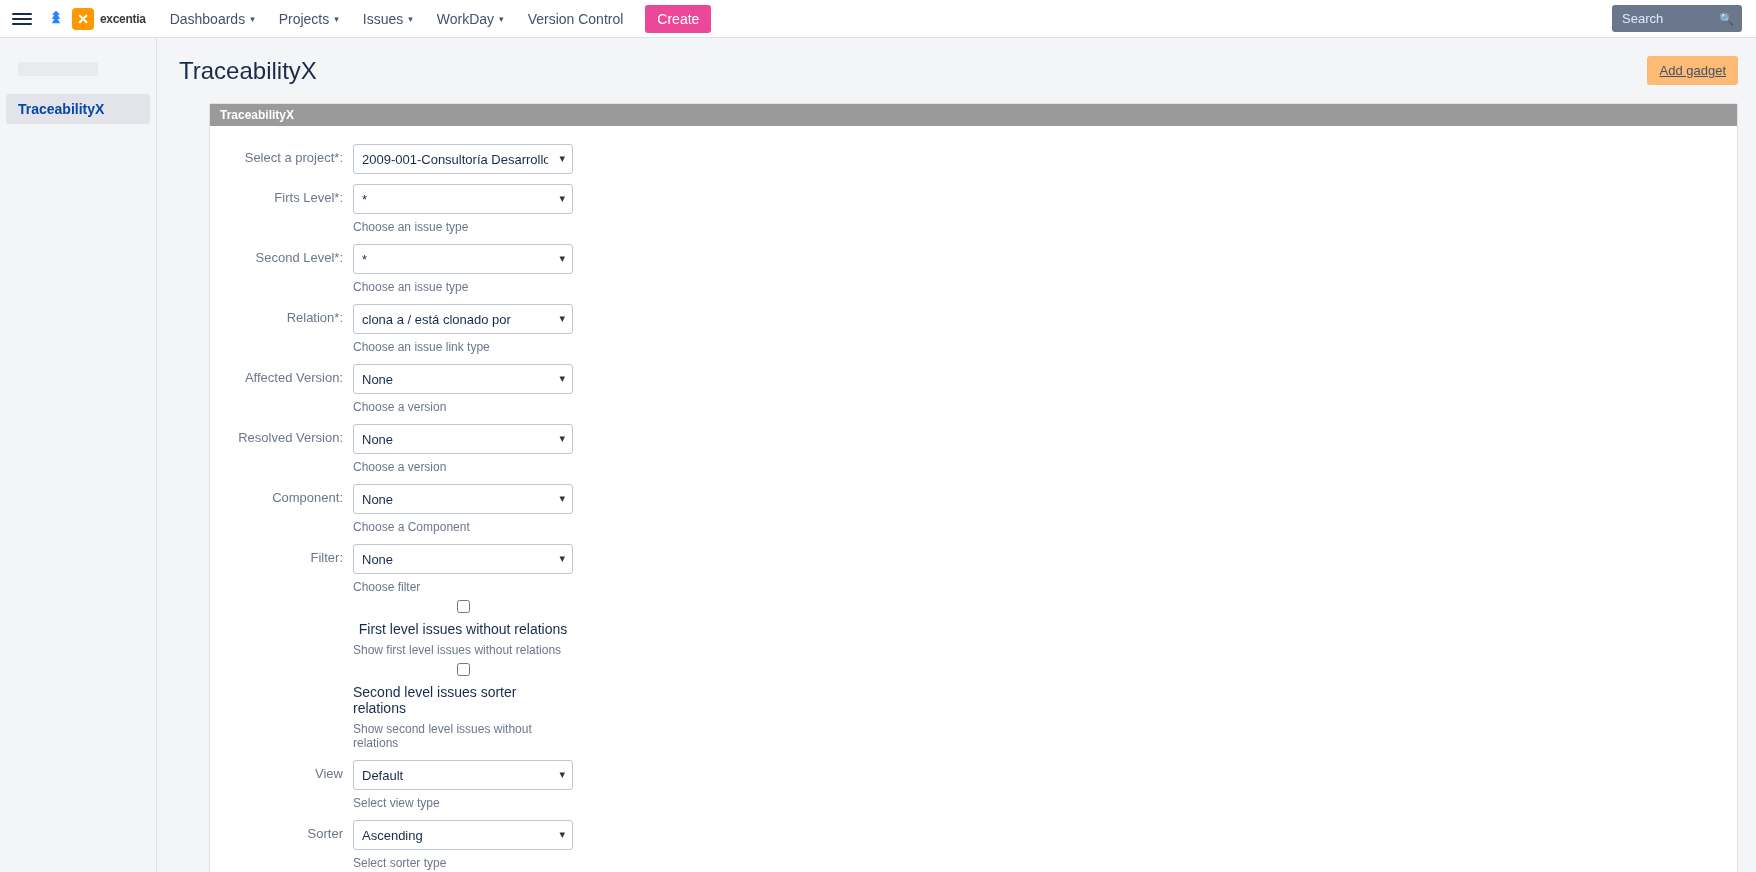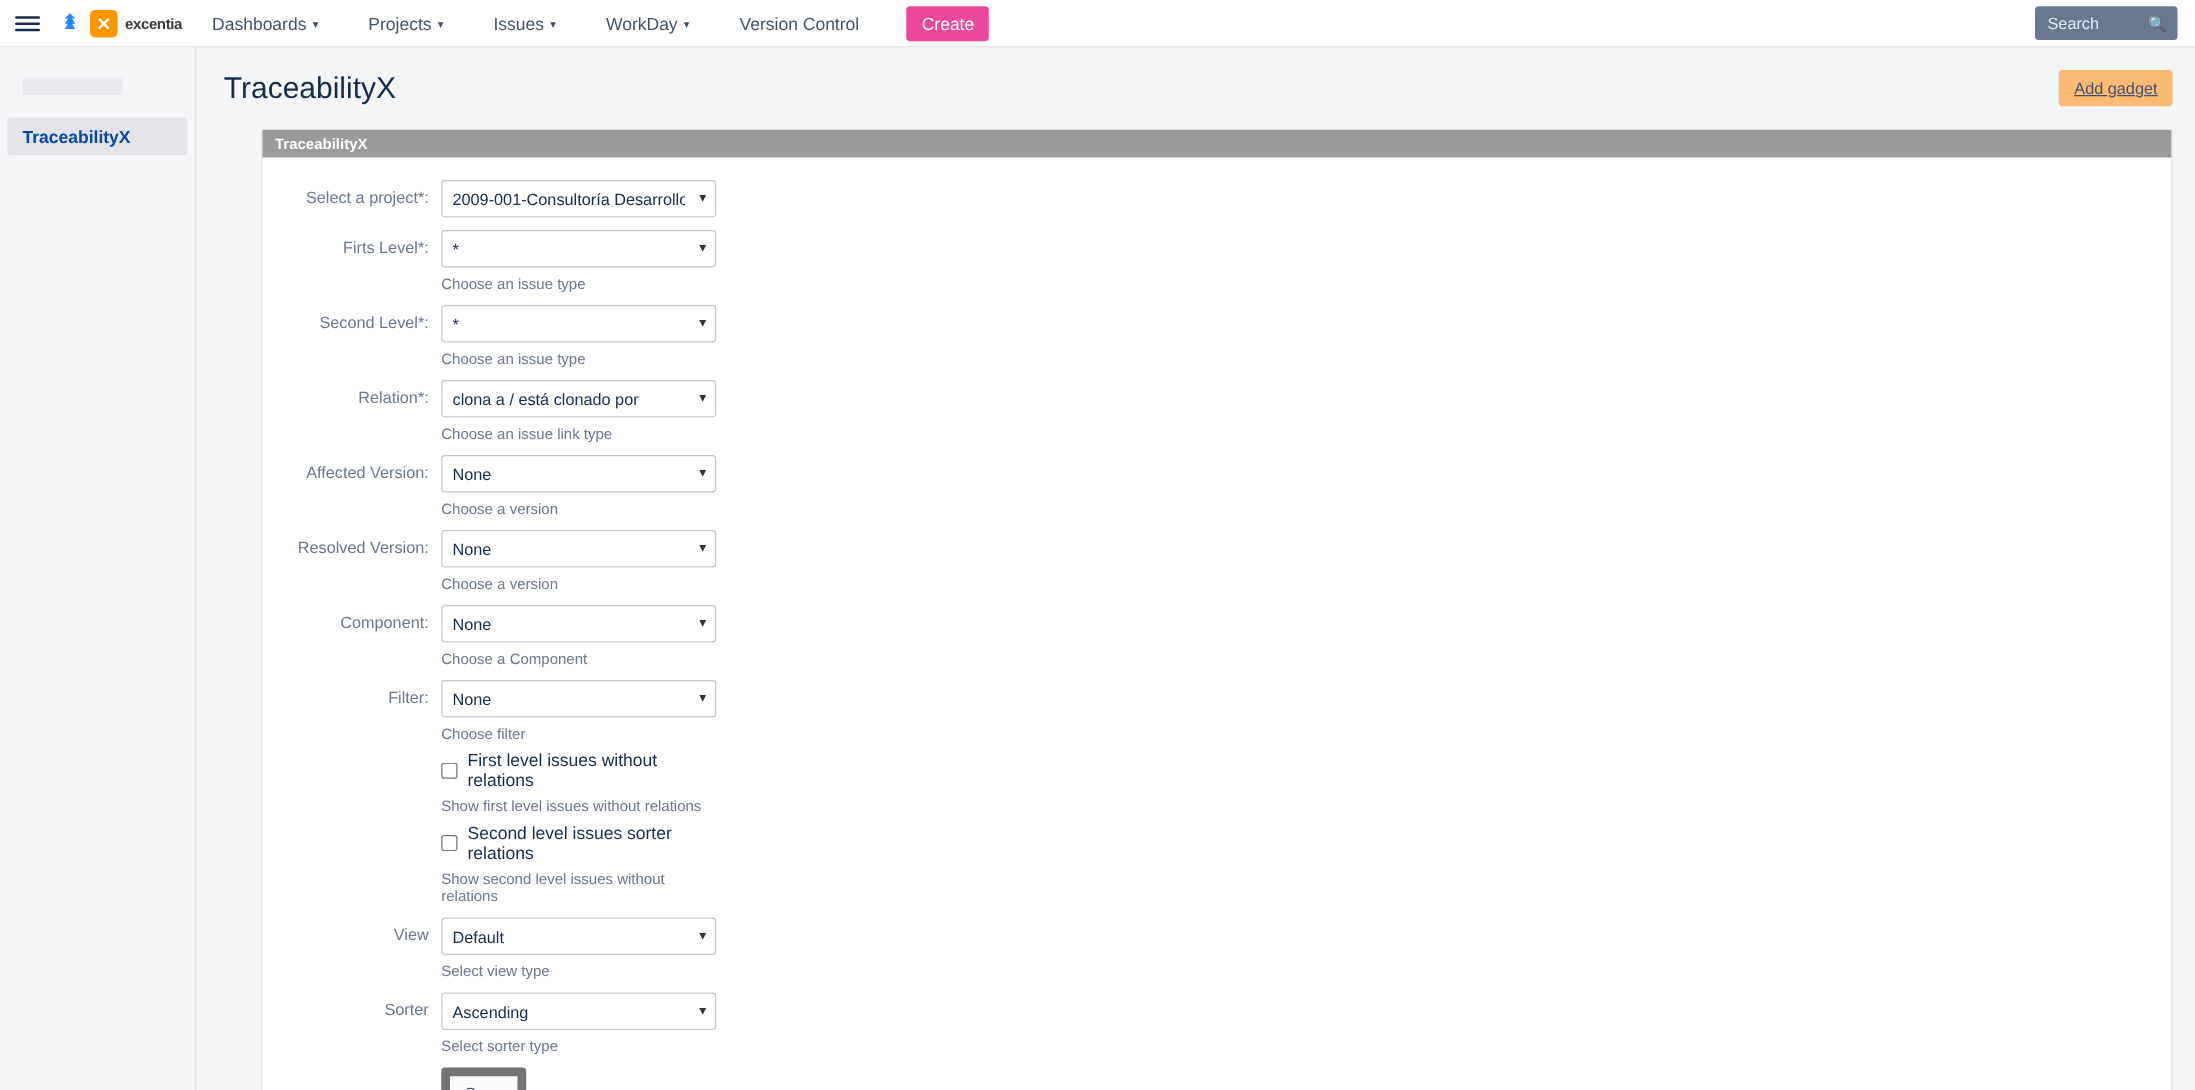--- a/index.html
+++ b/index.html
@@ -5,26 +5,26 @@
 * { box-sizing: border-box; margin: 0; padding: 0; }
 body { font-family: -apple-system, BlinkMacSystemFont, "Segoe UI", Arial, sans-serif; font-size: 14px; color: #172b4d; background: #f4f5f7; }
 
 .topbar { display: flex; align-items: center; height: 38px; background: #fff; border-bottom: 1px solid #dfe1e6; padding: 0 12px; }
 .menu-btn { width: 20px; height: 20px; display: flex; flex-direction: column; justify-content: center; gap: 3px; cursor: pointer; margin-right: 14px; }
 .menu-btn span { display: block; height: 2px; background: #172b4d; border-radius: 1px; }
 .logos { display: flex; align-items: center; gap: 6px; margin-right: 14px; }
 .jira-logo { width: 20px; height: 20px; }
 .excentia-badge { width: 22px; height: 22px; background: #ff9800; border-radius: 4px; display: flex; align-items: center; justify-content: center; color: #fff; font-weight: bold; font-size: 14px; }
 .excentia-text { font-weight: 700; font-size: 12px; color: #3a3a3a; letter-spacing: -0.3px; }
-.nav { display: flex; align-items: center; gap: 20px; }
+.nav { display: flex; align-items: center; gap: 4px; }
 .nav-item { padding: 6px 10px; color: #42526e; font-size: 14px; cursor: pointer; display: flex; align-items: center; gap: 5px; font-weight: 500; }
 .nav-item .chev { font-size: 9px; color: #42526e; }
 .create-btn { background: #ec4899; color: #fff; padding: 6px 12px; border: none; border-radius: 3px; font-size: 14px; font-weight: 500; cursor: pointer; margin-left: 8px; }
 .topbar-spacer { flex: 1; }
-.search-box { background: #6b778c; color: #deebff; border: none; padding: 6px 28px 6px 10px; border-radius: 3px; font-size: 13px; width: 114px; }
+.search-box { background: #6b778c; color: #deebff; border: none; padding: 6px 28px 6px 10px; border-radius: 3px; font-size: 13px; width: 130px; }
 .search-box::placeholder { color: #deebff; }
 .search-wrap { position: relative; margin-right: 2px; }
 .search-icon { position: absolute; right: 8px; top: 50%; transform: translateY(-50%); color: #deebff; font-size: 12px; pointer-events: none; }
 
 .layout { display: flex; min-height: calc(100vh - 38px - 60px); }
 .sidebar { width: 157px; background: #f4f5f7; border-right: 1px solid #dfe1e6; padding-top: 12px; }
 .sidebar-ghost { width: 80px; height: 14px; background: #e8eaed; border-radius: 2px; margin: 12px 18px 18px 18px; }
 .sidebar-item { padding: 7px 18px; font-size: 14px; color: #0052cc; cursor: pointer; }
 .sidebar-item.active { background: #e2e4e9; color: #0747a6; font-weight: 600; border-radius: 3px; margin: 0 6px; padding: 7px 12px; }
 
@@ -37,21 +37,21 @@
 .panel-head { background: #9a9a9a; color: #fff; padding: 4px 10px; font-size: 12px; font-weight: 600; }
 .panel-body { padding: 18px 18px 14px 18px; }
 
 .field-row { display: flex; margin-bottom: 10px; }
 .field-label { width: 125px; text-align: right; padding-right: 10px; padding-top: 6px; font-size: 13px; color: #6b778c; }
 .field-ctrl { width: 220px; }
 .select-wrap { position: relative; }
 .select-wrap select { width: 100%; height: 30px; border: 1px solid #c1c7d0; border-radius: 3px; padding: 0 24px 0 8px; background: #fff; font-size: 13px; color: #172b4d; appearance: none; -webkit-appearance: none; -moz-appearance: none; }
 .select-wrap::after { content: "▾"; position: absolute; right: 8px; top: 50%; transform: translateY(-54%); font-size: 11px; pointer-events: none; color: #333; }
 .hint { font-size: 12px; color: #6b778c; margin-top: 6px; }
-.chk-row { display: flex; align-items: center; gap: 8px; }
+.chk-row { display: flex; align-items: center; gap: 8px; flex-direction: column; }
 .chk-row input[type=checkbox] { width: 13px; height: 13px; }
 .chk-row label { font-size: 14px; color: #172b4d; }
 .save-btn { background: #fafbfc; border: 7px solid #737373; border-radius: 3px; padding: 6px 12px; font-size: 13px; color: #42526e; cursor: pointer; }
 </style>
 </head>
 <body>
 
 <div class="topbar">
   <div class="menu-btn">
     <span></span>

